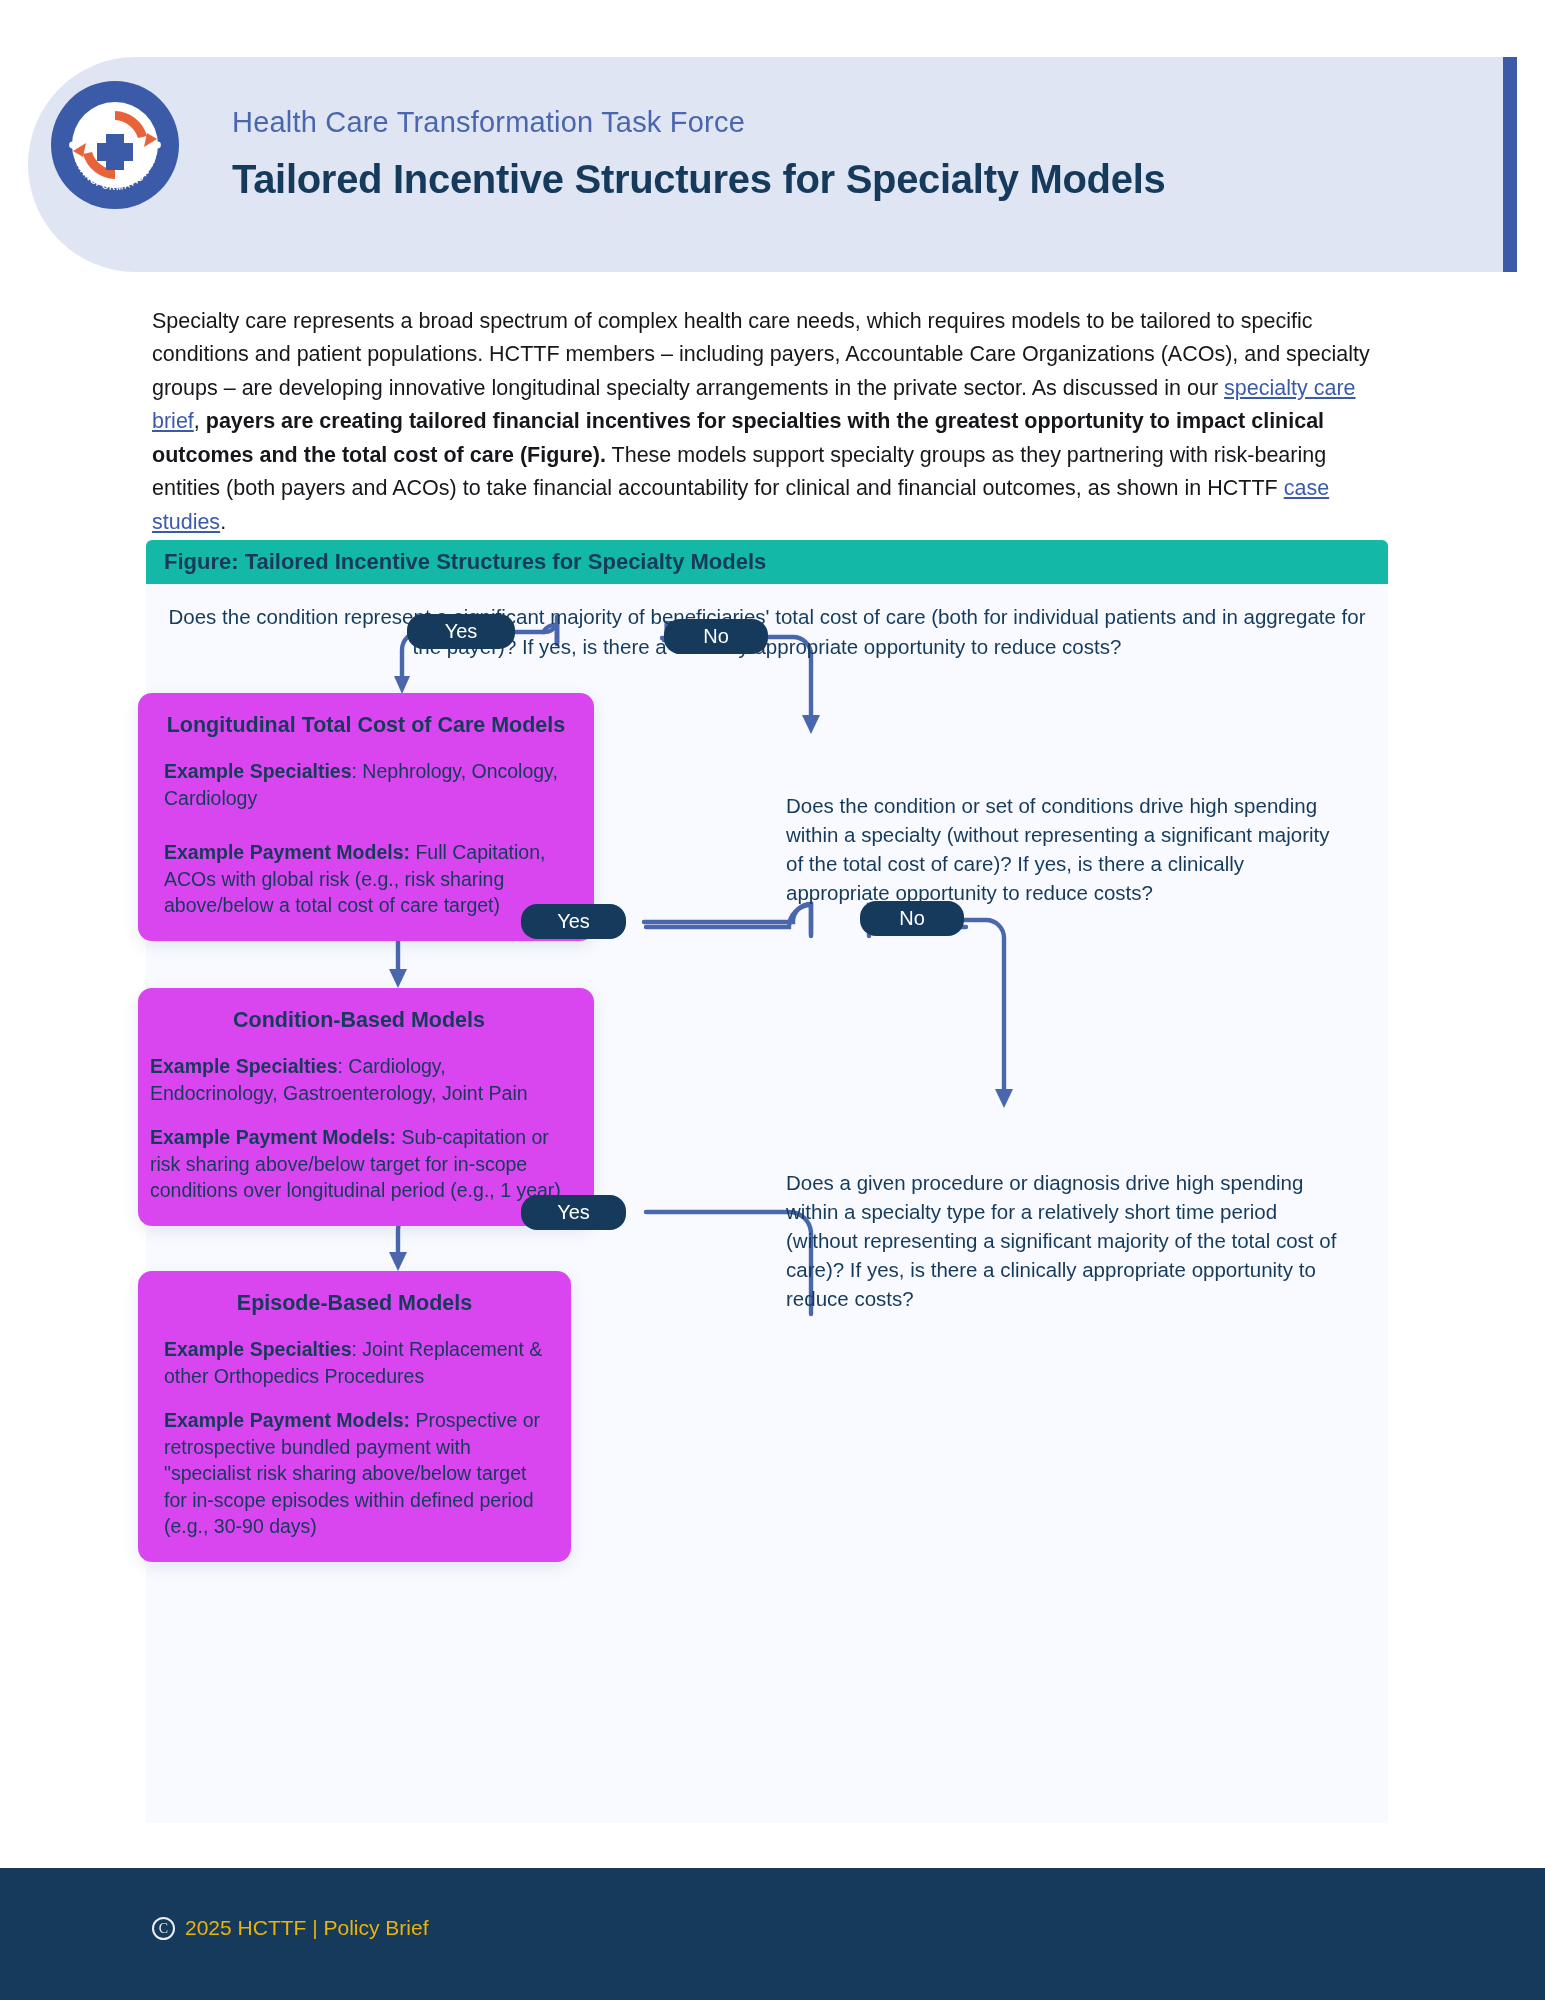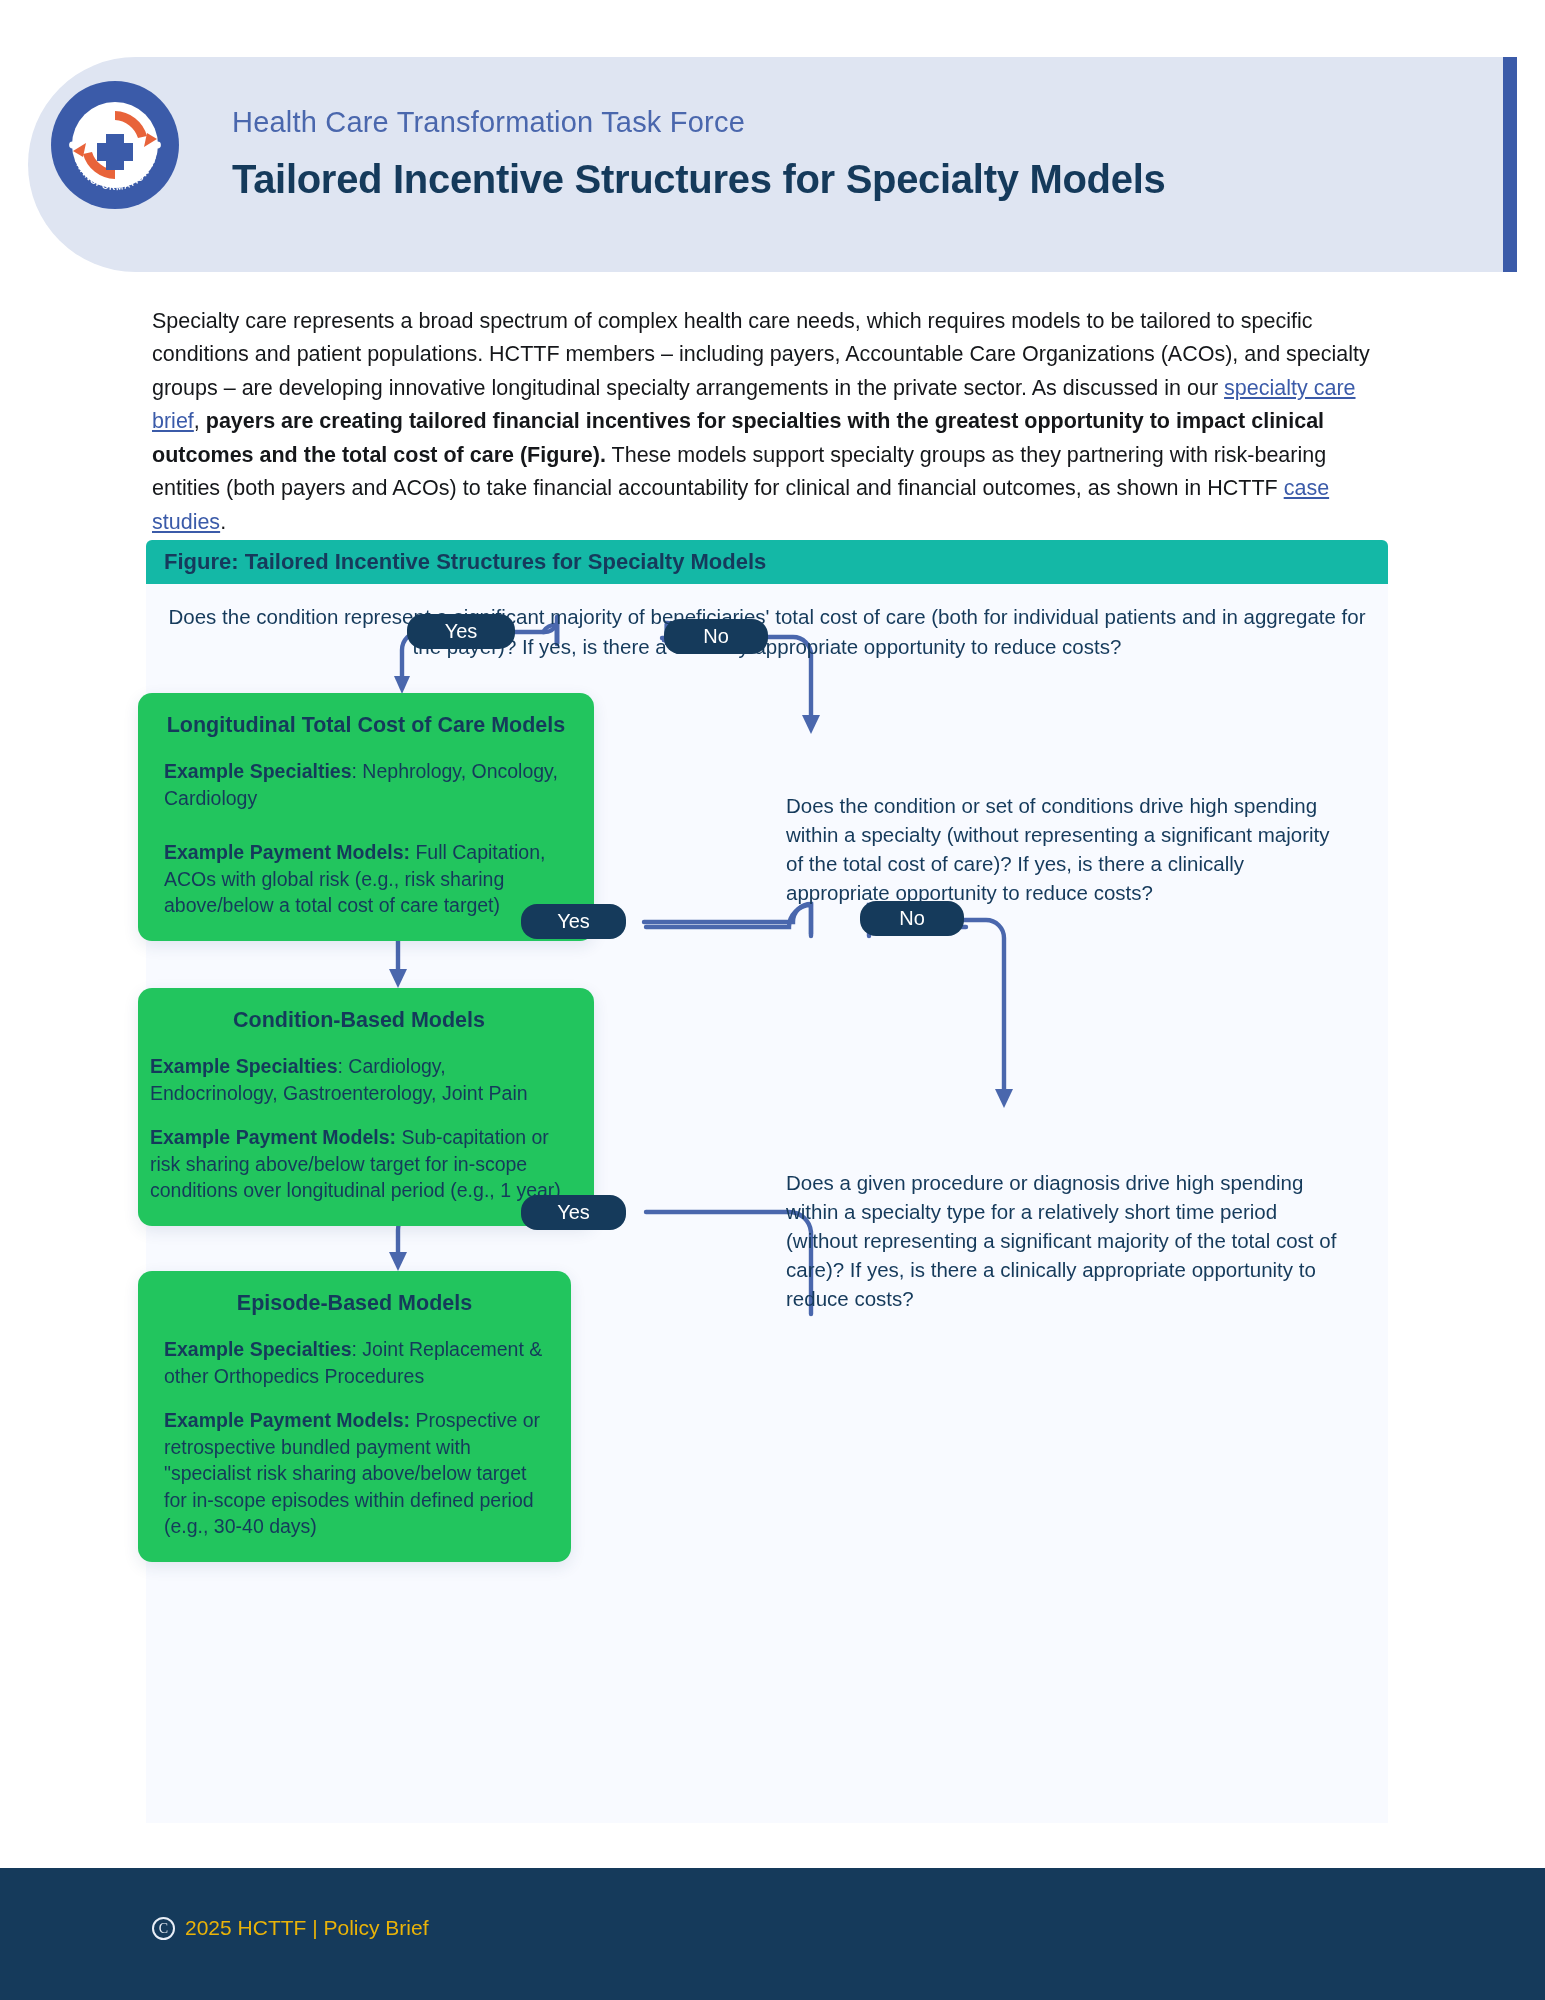--- a/index.html
+++ b/index.html
@@ -78,21 +78,21 @@
   }
   .q-right {
     font-size:20.5px; line-height:29px;
   }
   #q2 { left:640px; top:207px; width:560px; }
   #q3 { left:640px; top:584px; width:560px; }
 
   
   .card {
     position:absolute;
-    background:#22c55e;
+    background:#d946ef;
     border-radius:14px;
     color:#153a5b;
     box-shadow:0 5px 16px rgba(40,60,110,.11);
     padding:20px 26px 22px 26px;
   }
   .card-title {
     text-align:center; font-weight:700; font-size:21.5px;
     margin-bottom:20px;
   }
   .card-row { font-size:19.5px; line-height:26.5px; }
@@ -247,21 +247,21 @@
 
     <div class="card" id="card2">
       <div class="card-title">Condition-Based Models</div>
       <div class="card-row"><b>Example Specialties</b><span>: Cardiology, Endocrinology, Gastroenterology, Joint Pain</span></div>
       <div class="card-row tight"><b>Example Payment Models:</b><span> Sub-capitation or risk sharing above/below target for in-scope conditions over longitudinal period (e.g., 1 year)</span></div>
     </div>
 
     <div class="card" id="card3">
       <div class="card-title">Episode-Based Models</div>
       <div class="card-row"><b>Example Specialties</b><span>: Joint Replacement &amp; other Orthopedics Procedures</span></div>
-      <div class="card-row tight"><b>Example Payment Models:</b><span> Prospective or retrospective bundled payment with "specialist risk sharing above/below target for in-scope episodes within defined period (e.g., 30-40 days)</span></div>
+      <div class="card-row tight"><b>Example Payment Models:</b><span> Prospective or retrospective bundled payment with "specialist risk sharing above/below target for in-scope episodes within defined period (e.g., 30-90 days)</span></div>
     </div>
 
   </div>
 </div>
 
 <div id="footer">
   <div id="footer-inner">
     <div id="copyright-icon">C</div>
     <div id="footer-text">2025 HCTTF | Policy Brief</div>
   </div>

